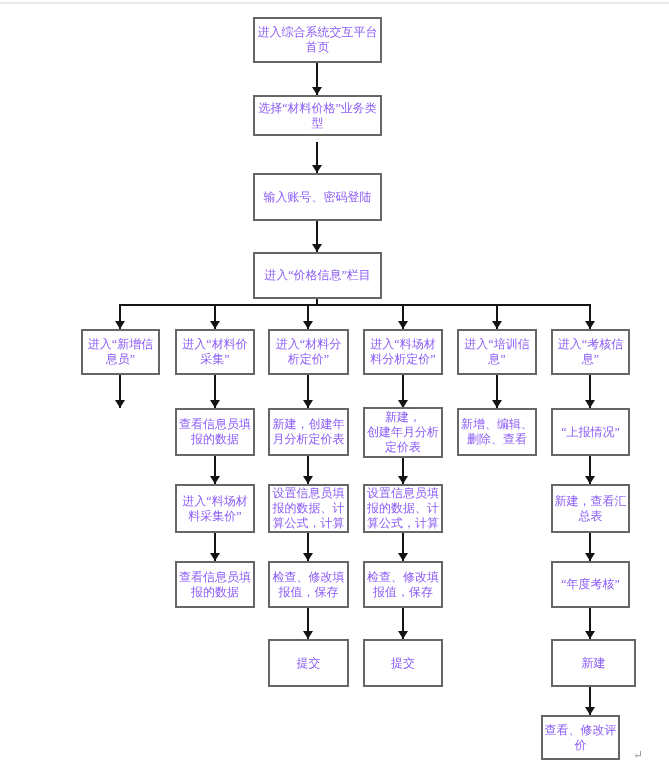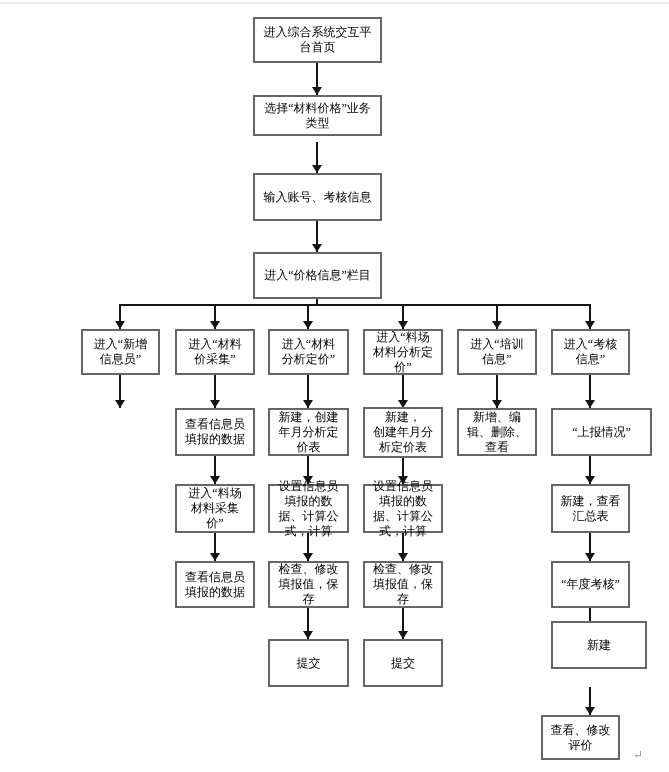--- a/index.html
+++ b/index.html
@@ -21,22 +21,22 @@
     position: absolute;
     box-sizing: border-box;
     border: 2px solid #666666;
     background: #ffffff;
     display: flex;
     align-items: center;
     justify-content: center;
     text-align: center;
     font-size: 12px;
     line-height: 15px;
-    color: #000000;
-    padding: 6px;
+    color: #8b5cf6;
+    padding: 0;
     white-space: pre-line;
   }
   .arrow {
     position: absolute;
     width: 2px;
     background: #141414;
   }
   .arrow::after {
     content: "";
     position: absolute;
@@ -66,21 +66,21 @@
   }
 </style>
 </head>
 <body>
 
 <div class="canvas">
   <div class="top-rule"></div>
 
   <div class="node" style="left:253px;top:17px;width:129px;height:46px"><span>进入综合系统交互平台首页</span></div>
   <div class="node" style="left:253px;top:95px;width:129px;height:41px"><span>选择“材料价格”业务类型</span></div>
-  <div class="node" style="left:253px;top:173px;width:129px;height:48px"><span>输入账号、考核信息</span></div>
+  <div class="node" style="left:253px;top:173px;width:129px;height:48px"><span>输入账号、密码登陆</span></div>
   <div class="node" style="left:253px;top:252px;width:129px;height:47px"><span>进入“价格信息”栏目</span></div>
 
   <div class="arrow" style="left:316px;top:63px;height:32px"></div>
   <div class="arrow" style="left:316px;top:142px;height:31px"></div>
   <div class="arrow" style="left:316px;top:221px;height:31px"></div>
 
   <div class="vline" style="left:316px;top:299px;height:7px"></div>
   <div class="hline" style="left:119px;top:304px;width:472px"></div>
   <div class="arrow" style="left:119px;top:304px;height:25px"></div>
   <div class="arrow" style="left:214px;top:304px;height:25px"></div>
@@ -101,21 +101,21 @@
   <div class="arrow" style="left:307px;top:375px;height:33px"></div>
   <div class="arrow" style="left:402px;top:375px;height:33px"></div>
   <div class="arrow" style="left:496px;top:375px;height:33px"></div>
   <div class="arrow" style="left:589px;top:375px;height:33px"></div>
 
   <div class="node" style="left:175px;top:408px;width:80px;height:48px"><span>查看信息员填报的数据</span></div>
   <div class="node" style="left:268px;top:408px;width:81px;height:48px"><span>新建，创建年月分析定价表</span></div>
   <div class="node" style="left:363px;top:407px;width:80px;height:51px"><span>新建，
 创建年月分析定价表</span></div>
   <div class="node" style="left:457px;top:408px;width:80px;height:48px"><span>新增、编辑、删除、查看</span></div>
-  <div class="node" style="left:551px;top:408px;width:101px;height:48px"><span>“上报情况”</span></div>
+  <div class="node" style="left:551px;top:408px;width:79px;height:48px"><span>“上报情况”</span></div>
 
   <div class="arrow" style="left:214px;top:456px;height:28px"></div>
   <div class="arrow" style="left:307px;top:456px;height:28px"></div>
   <div class="arrow" style="left:402px;top:458px;height:26px"></div>
   <div class="arrow" style="left:589px;top:456px;height:28px"></div>
 
   <div class="node" style="left:175px;top:484px;width:80px;height:49px"><span>进入“料场材料采集价”</span></div>
   <div class="node" style="left:268px;top:484px;width:81px;height:49px"><span>设置信息员填报的数据、计算公式，计算</span></div>
   <div class="node" style="left:363px;top:484px;width:80px;height:49px"><span>设置信息员填报的数据、计算公式，计算</span></div>
   <div class="node" style="left:551px;top:484px;width:79px;height:49px"><span>新建，查看汇总表</span></div>
@@ -129,20 +129,20 @@
   <div class="node" style="left:268px;top:561px;width:81px;height:47px"><span>检查、修改填报值，保存</span></div>
   <div class="node" style="left:363px;top:561px;width:80px;height:47px"><span>检查、修改填报值，保存</span></div>
   <div class="node" style="left:551px;top:561px;width:79px;height:47px"><span>“年度考核”</span></div>
 
   <div class="arrow" style="left:307px;top:608px;height:31px"></div>
   <div class="arrow" style="left:402px;top:608px;height:31px"></div>
   <div class="arrow" style="left:589px;top:608px;height:31px"></div>
 
   <div class="node" style="left:268px;top:639px;width:81px;height:48px"><span>提交</span></div>
   <div class="node" style="left:363px;top:639px;width:80px;height:48px"><span>提交</span></div>
-  <div class="node" style="left:551px;top:621px;width:96px;height:48px"><span>新建</span></div>
+  <div class="node" style="left:551px;top:639px;width:85px;height:48px"><span>新建</span></div>
 
   <div class="arrow" style="left:589px;top:687px;height:28px"></div>
 
   <div class="node" style="left:541px;top:715px;width:79px;height:45px"><span>查看、修改评价</span></div>
 
   <div class="pmark">↵</div>
 </div>
 
 </body></html>

